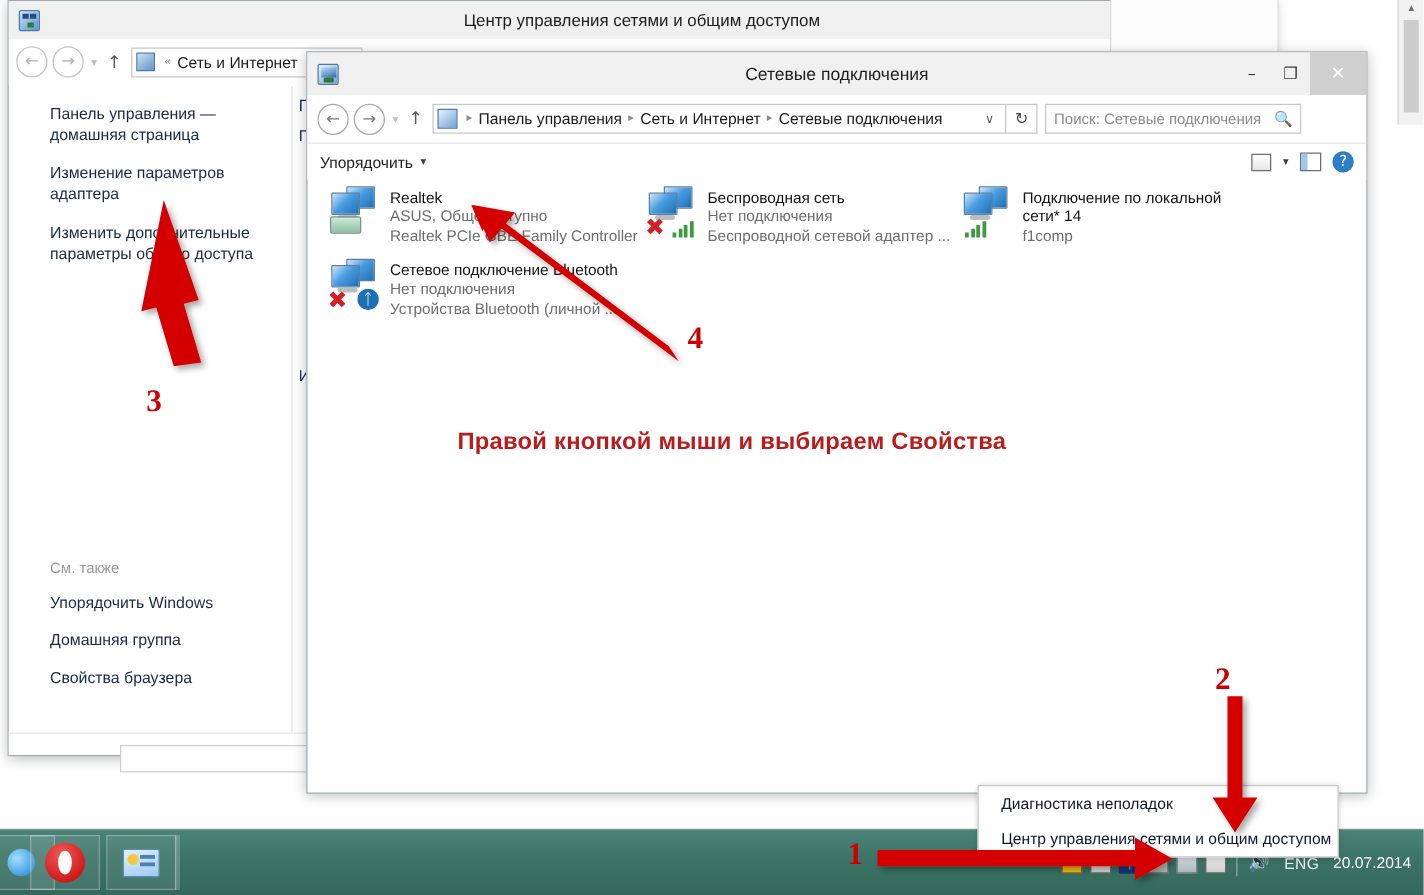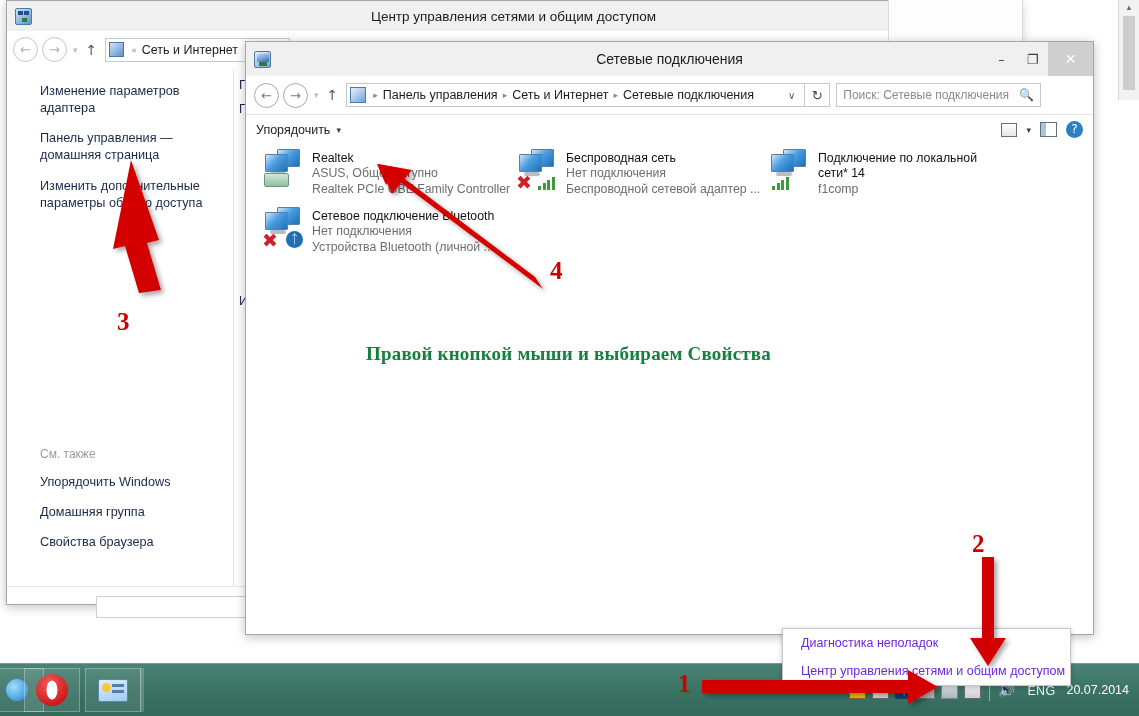--- a/index.html
+++ b/index.html
@@ -147,32 +147,32 @@
     border-top: 1px solid #e0e0e0; background: #ffffff;
     display: flex; align-items: center; padding: 0 12px;
     font-size: 12px; color: #3a3a3a;
   }
   .statusbar .sb-right { margin-left: auto; display: flex; gap: 8px; align-items: center; }
 
   
   .traymenu {
     position: absolute; background: #ffffff; border: 1px solid #c6c6c6;
     box-shadow: 0 1px 5px rgba(0,0,0,.22);
-    font-size: 12.5px; color: #6d28d9;
+    font-size: 12.5px; color: #0f172a;
   }
   .traymenu div { padding: 7px 16px 7px 18px; white-space: nowrap; }
 
   
   .annot-num {
     position: absolute; color: #cc0000; font-weight: bold;
     font-family: "Liberation Serif", serif; font-size: 25px;
   }
   .annot-text {
-    position: absolute; color: #15803d; font-weight: bold;
-    font-family: Liberation Serif, serif; font-size: 19px; letter-spacing: .2px;
+    position: absolute; color: #b91c1c; font-weight: bold;
+    font-family: Liberation Sans, sans-serif; font-size: 19px; letter-spacing: .2px;
   }
   svg.arrows { position: absolute; left: 0; top: 0; width: 1139px; height: 716px; pointer-events: none; }
 </style>
 </head>
 <body>
 <div id="root">
 
 <div class="taskbar">
   <div class="tb-btn" style="left:-10px;width:54px;">
     <span style="display:block;width:22px;height:22px;border-radius:50%;background:radial-gradient(circle at 35% 35%,#9fe0ff,#1e7fd0);"></span>
@@ -227,22 +227,22 @@
     <span class="navup">↑</span>
     <div class="addrbar" style="max-width:185px;">
       <span style="display:inline-block;width:15px;height:15px;flex:none;margin-right:4px;background:linear-gradient(140deg,#cfe3f7,#5e93c9);border:1px solid #4a7ba8;"></span>
       <span class="crumb-sep">«</span>
       <span class="crumb">Сеть и Интернет</span>
     </div>
   </div>
 
   <div style="position:absolute;left:1px;top:68px;width:226px;bottom:18px;background:#fff;border-right:1px solid #e2e2e2;">
     <div class="leftpane">
+      <div class="lnk">Панель управления — домашняя страница</div>
       <div class="lnk">Изменение параметров адаптера</div>
-      <div class="lnk">Панель управления — домашняя страница</div>
       <div class="lnk">Изменить дополнительные параметры общего доступа</div>
     </div>
     <div class="leftpane" style="position:absolute;bottom:22px;left:0;right:0;">
       <div class="seealso-hd">См. также</div>
       <div class="lnk">Упорядочить Windows</div>
       <div class="lnk">Домашняя группа</div>
       <div class="lnk">Свойства браузера</div>
     </div>
   </div>
 

